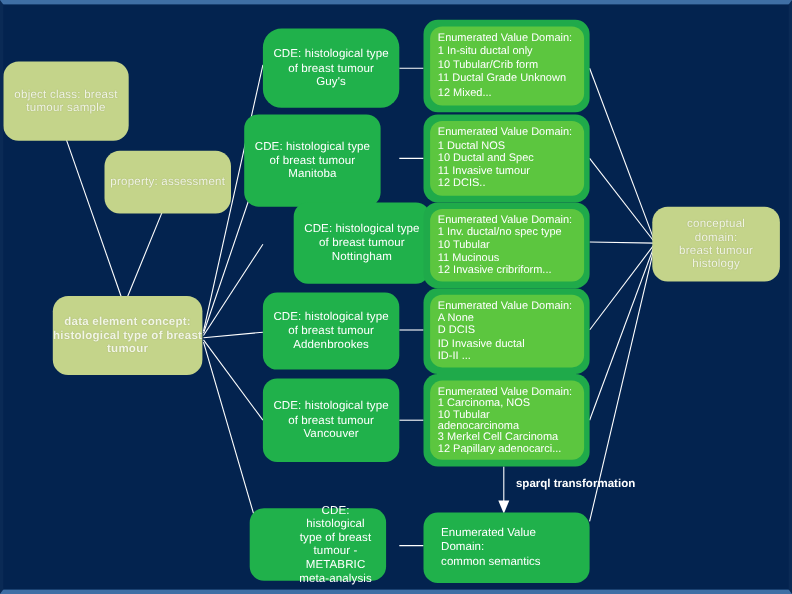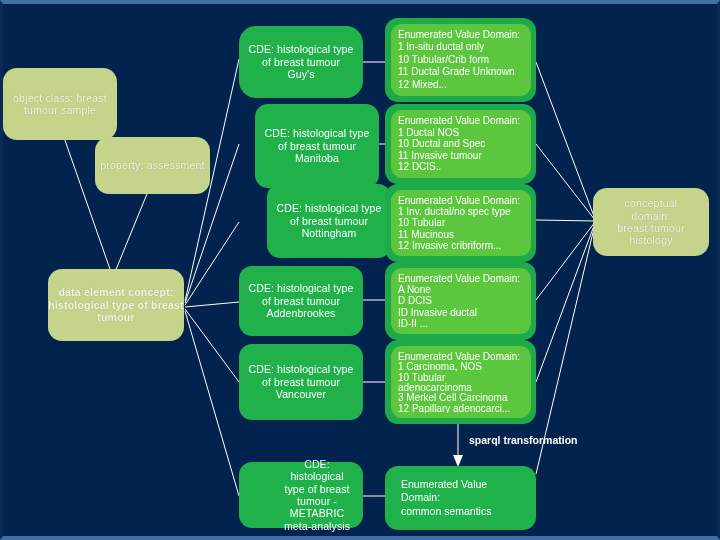--- a/index.html
+++ b/index.html
@@ -77,57 +77,57 @@
       <line x1="533" y1="216" x2="592" y2="217"></line>
       <line x1="533" y1="296" x2="592" y2="218"></line>
       <line x1="533" y1="378" x2="592" y2="219"></line>
       <line x1="533" y1="470" x2="592" y2="220"></line>
 
       <line x1="455" y1="420" x2="455" y2="455"></line>
       <polygon points="455,463 450,451 460,451" fill="#ffffff" stroke="none"></polygon>
     </g>
   </svg>
 
-  <div class="node olive" style="left:0px;top:64px;width:114px;height:72px;justify-content:flex-end;">
+  <div class="node olive" style="left:0px;top:52px;width:114px;height:72px;justify-content:flex-end;">
     <span>object class: breast tumour sample</span>
   </div>
 
   <div class="node olive" style="left:92px;top:133px;width:115px;height:57px;">
     <span>property: assessment</span>
   </div>
 
   <div class="node olive" style="left:45px;top:265px;width:136px;height:72px;padding:0 0;font-weight:bold;">
     <span>data element concept: histological type of breast tumour</span>
   </div>
 
   <div class="node olive" style="left:590px;top:184px;width:116px;height:68px;padding:0 23px;">
     <span>conceptual domain: breast tumour histology</span>
   </div>
 
   <div class="node cde" style="left:236px;top:22px;width:124px;height:72px;border-radius:17px;">
     <span>CDE: histological type of breast tumour Guy's</span>
   </div>
 
-  <div class="node cde" style="left:252px;top:100px;width:124px;height:84px;">
+  <div class="node cde" style="left:219px;top:100px;width:124px;height:84px;">
     <span>CDE: histological type of breast tumour Manitoba</span>
   </div>
 
   <div class="node cde" style="left:236px;top:180px;width:124px;height:74px;margin-left:28px;">
     <span>CDE: histological type of breast tumour Nottingham</span>
   </div>
 
   <div class="node cde" style="left:236px;top:262px;width:124px;height:70px;align-items:center;">
     <span>CDE: histological type of breast tumour Addenbrookes</span>
   </div>
 
   <div class="node cde" style="left:236px;top:340px;width:124px;height:76px;">
     <span>CDE: histological type of breast tumour Vancouver</span>
   </div>
 
-  <div class="node cde" style="left:236px;top:458px;width:124px;height:66px;padding-left:40px;">
+  <div class="node cde" style="left:224px;top:458px;width:124px;height:66px;padding-left:40px;">
     <span>CDE: histological type of breast tumour - METABRIC meta-analysis</span>
   </div>
 
   <div class="node evd" style="left:382px;top:14px;width:151px;height:84px;">
     <div class="inner">
       <div class="ln hd">Enumerated Value Domain:</div>
       <div class="ln">1  In-situ ductal only</div>
       <div class="ln">10 Tubular/Crib form</div>
       <div class="ln">11 Ductal Grade Unknown</div>
       <div class="ln">12 Mixed...</div>

